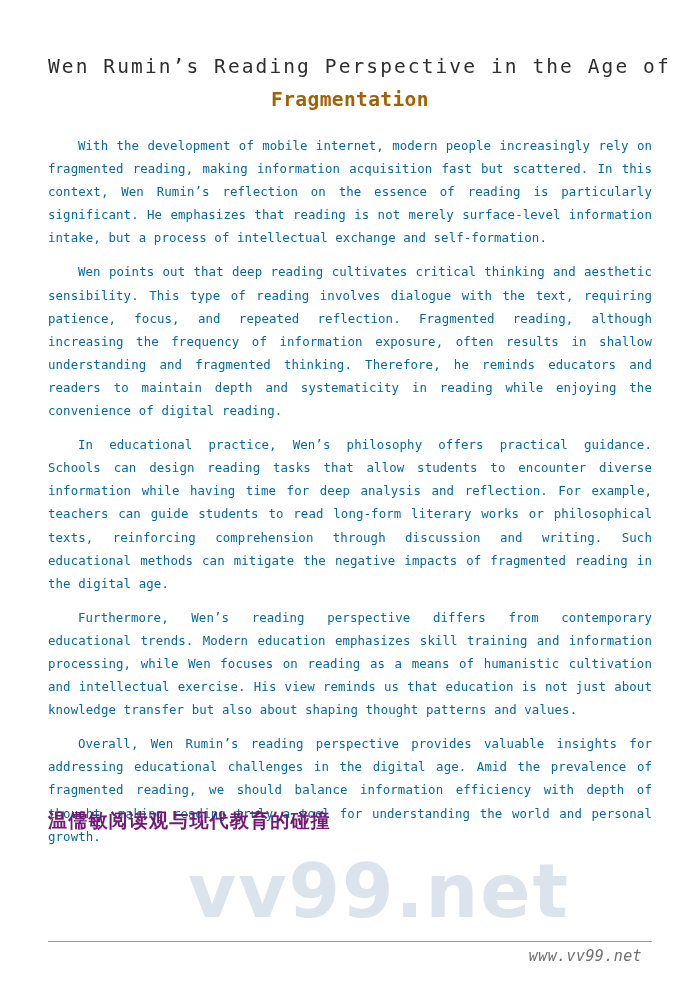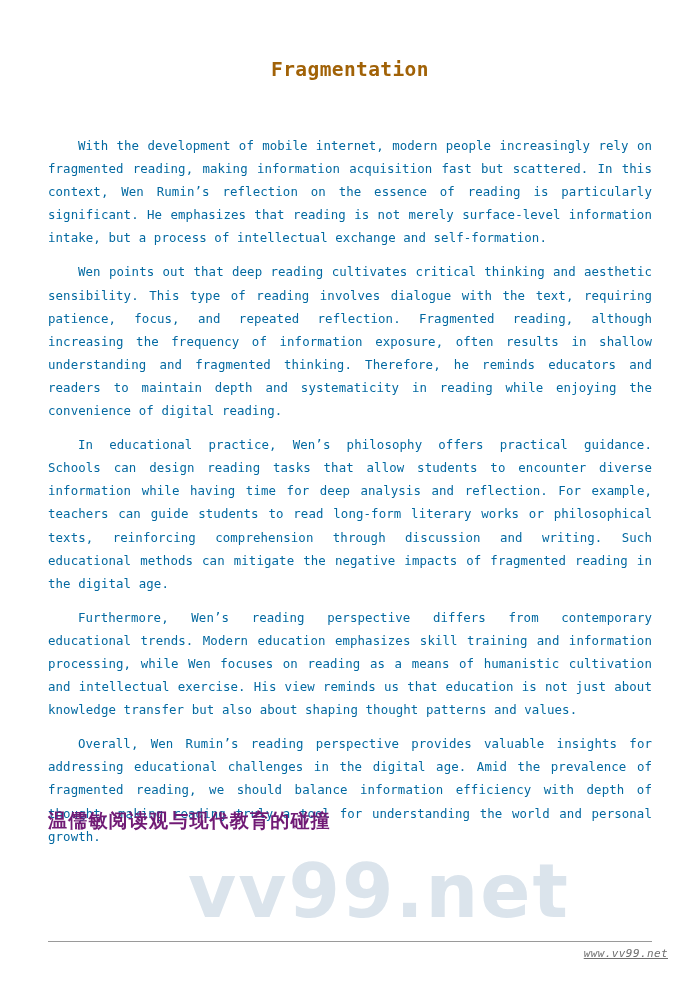--- a/index.html
+++ b/index.html
@@ -134,39 +134,39 @@
     position: absolute;
     left: 48px;
     top: 941px;
     width: 604px;
     height: 1px;
     background: #9a9a9a;
     z-index: 2;
   }
   .footer-url {
     position: absolute;
-    right: 32px;
+    right: 58px;
     top: 947px;
     font-family: "DejaVu Sans Mono", "Liberation Mono", monospace;
     font-style: italic;
-    font-size: 11px;
+    font-size: 15px;
     letter-spacing: 0.4px;
     color: #6f6f6f;
     z-index: 2;
-    text-decoration: underline;
   }
 </style>
 </head>
 <body>
 
 <div class="page">
 
   <div class="watermark">vv99.net</div>
 
   <div class="title-block">
+    <div class="title-line1">Wen Rumin’s Reading Perspective in the Age of</div>
     <div class="title-line2">Fragmentation</div>
   </div>
 
   <div class="body-en">
     <p class="para">With the development of mobile internet, modern people increasingly rely on fragmented reading, making information acquisition fast but scattered. In this context, Wen Rumin’s reflection on the essence of reading is particularly significant. He emphasizes that reading is not merely surface-level information intake, but a process of intellectual exchange and self-formation.</p>
     <p class="para">Wen points out that deep reading cultivates critical thinking and aesthetic sensibility. This type of reading involves dialogue with the text, requiring patience, focus, and repeated reflection. Fragmented reading, although increasing the frequency of information exposure, often results in shallow understanding and fragmented thinking. Therefore, he reminds educators and readers to maintain depth and systematicity in reading while enjoying the convenience of digital reading.</p>
     <p class="para">In educational practice, Wen’s philosophy offers practical guidance. Schools can design reading tasks that allow students to encounter diverse information while having time for deep analysis and reflection. For example, teachers can guide students to read long-form literary works or philosophical texts, reinforcing comprehension through discussion and writing. Such educational methods can mitigate the negative impacts of fragmented reading in the digital age.</p>
     <p class="para">Furthermore, Wen’s reading perspective differs from contemporary educational trends. Modern education emphasizes skill training and information processing, while Wen focuses on reading as a means of humanistic cultivation and intellectual exercise. His view reminds us that education is not just about knowledge transfer but also about shaping thought patterns and values.</p>
     <p class="para">Overall, Wen Rumin’s reading perspective provides valuable insights for addressing educational challenges in the digital age. Amid the prevalence of fragmented reading, we should balance information efficiency with depth of thought, making reading truly a tool for understanding the world and personal growth.</p>
   </div>

